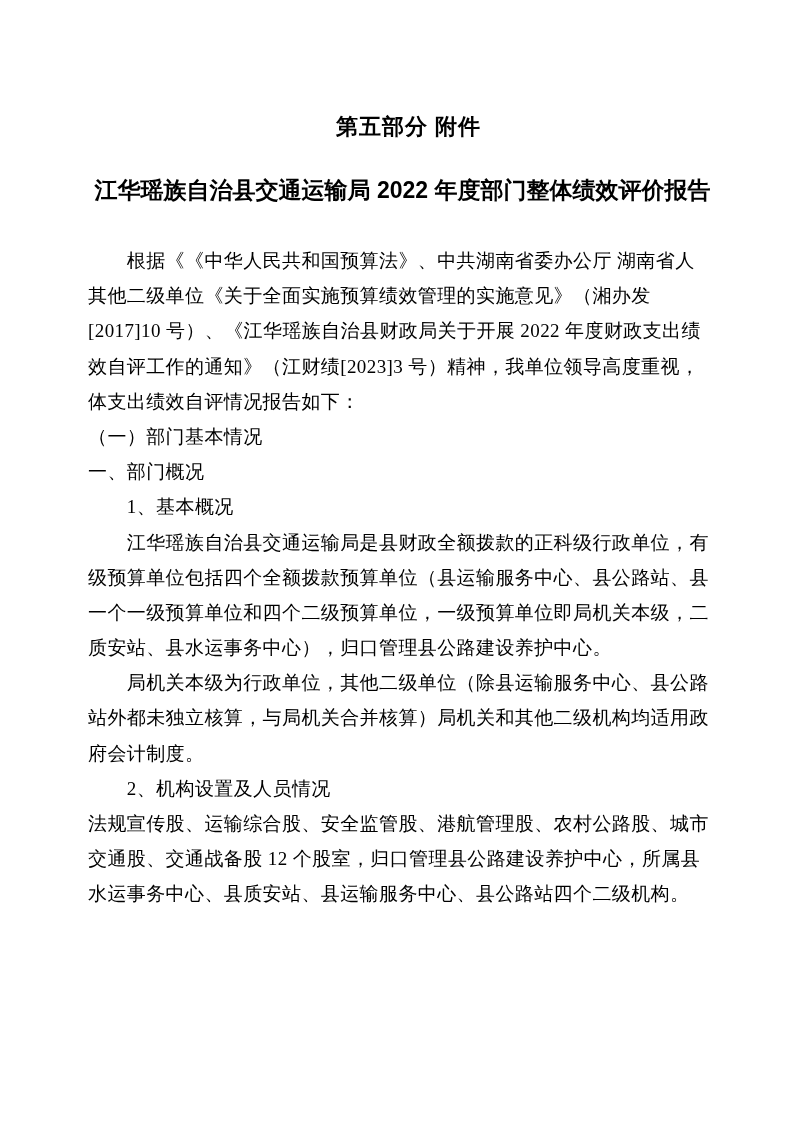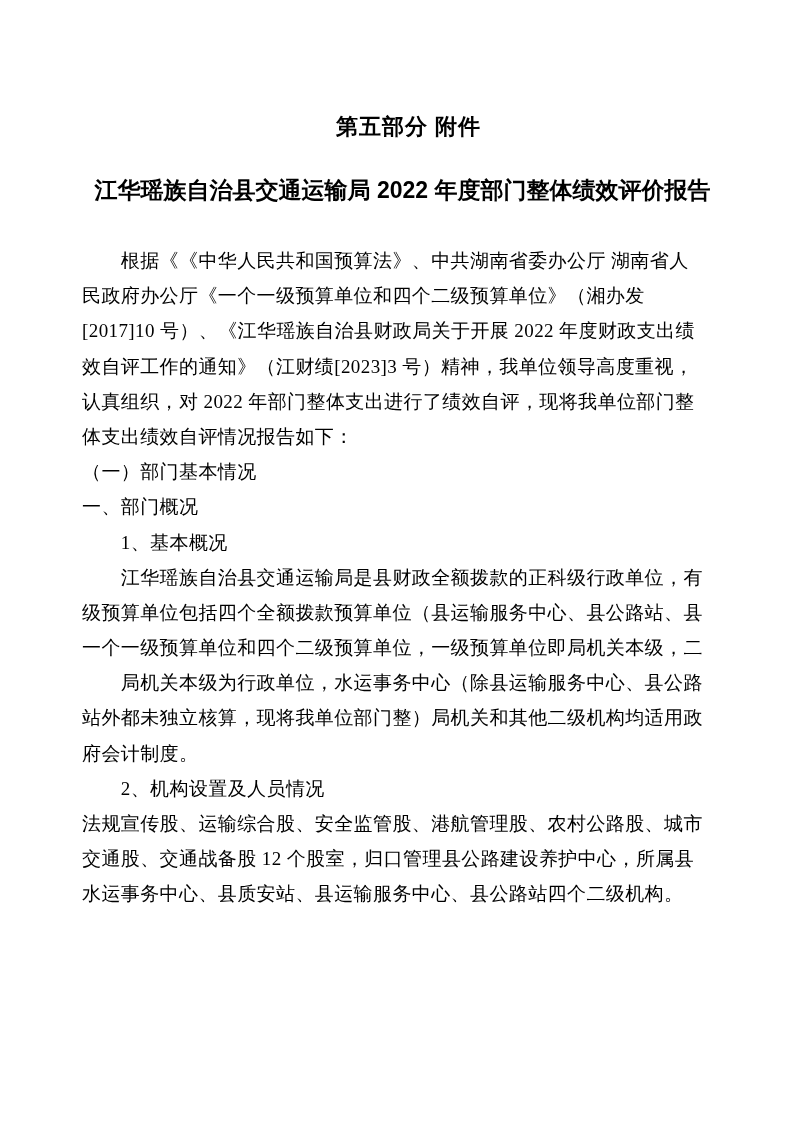--- a/index.html
+++ b/index.html
@@ -37,53 +37,53 @@
     margin: 6px;
     text-align: center;
     font-family: "Liberation Sans", "DejaVu Sans", sans-serif;
     font-weight: bold;
     font-size: 23px;
     line-height: 36px;
     white-space: pre;
   }
   .body-text {
     position: absolute;
-    left: 82px;
+    left: 88px;
     top: 243px;
     width: 612px;
     font-family: "Liberation Serif", "DejaVu Serif", serif;
     font-size: 19px;
     letter-spacing: 0.4px;
   }
   .line {
     height: 35.2px;
     line-height: 35.2px;
     white-space: pre;
   }
 </style>
 </head>
 <body>
 
 <div class="page">
   <h1 class="section-title">第五部分 附件</h1>
   <h2 class="report-title">江华瑶族自治县交通运输局 2022 年度部门整体绩效评价报告</h2>
   <div class="body-text">
     <div class="line">　　根据《《中华人民共和国预算法》、中共湖南省委办公厅 湖南省人</div>
-    <div class="line">民政府办公厅《一个一级预算单位和四个二级预算单位》（湘办发</div>
+    <div class="line">其他二级单位《关于全面实施预算绩效管理的实施意见》（湘办发</div>
     <div class="line">[2017]10 号）、《江华瑶族自治县财政局关于开展 2022 年度财政支出绩</div>
     <div class="line">效自评工作的通知》（江财绩[2023]3 号）精神，我单位领导高度重视，</div>
-    <div class="line">认真组织，对 2022 年部门整体支出进行了绩效自评，现将我单位部门整</div>
     <div class="line">体支出绩效自评情况报告如下：</div>
     <div class="line">（一）部门基本情况</div>
     <div class="line">一、部门概况</div>
     <div class="line">　　1、基本概况</div>
     <div class="line">　　江华瑶族自治县交通运输局是县财政全额拨款的正科级行政单位，有</div>
     <div class="line">级预算单位包括四个全额拨款预算单位（县运输服务中心、县公路站、县</div>
     <div class="line">一个一级预算单位和四个二级预算单位，一级预算单位即局机关本级，二</div>
-    <div class="line">　　局机关本级为行政单位，水运事务中心（除县运输服务中心、县公路</div>
-    <div class="line">站外都未独立核算，现将我单位部门整）局机关和其他二级机构均适用政</div>
+    <div class="line">质安站、县水运事务中心），归口管理县公路建设养护中心。</div>
+    <div class="line">　　局机关本级为行政单位，其他二级单位（除县运输服务中心、县公路</div>
+    <div class="line">站外都未独立核算，与局机关合并核算）局机关和其他二级机构均适用政</div>
     <div class="line">府会计制度。</div>
     <div class="line">　　2、机构设置及人员情况</div>
     <div class="line">法规宣传股、运输综合股、安全监管股、港航管理股、农村公路股、城市</div>
     <div class="line">交通股、交通战备股 12 个股室，归口管理县公路建设养护中心，所属县</div>
     <div class="line">水运事务中心、县质安站、县运输服务中心、县公路站四个二级机构。</div>
   </div>
 </div>
 
 </body></html>

